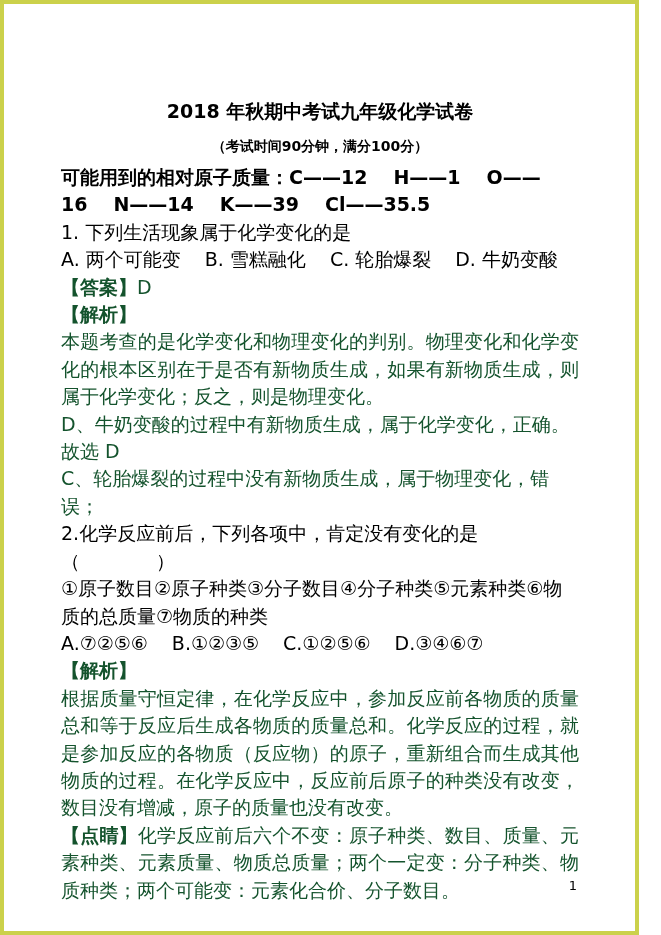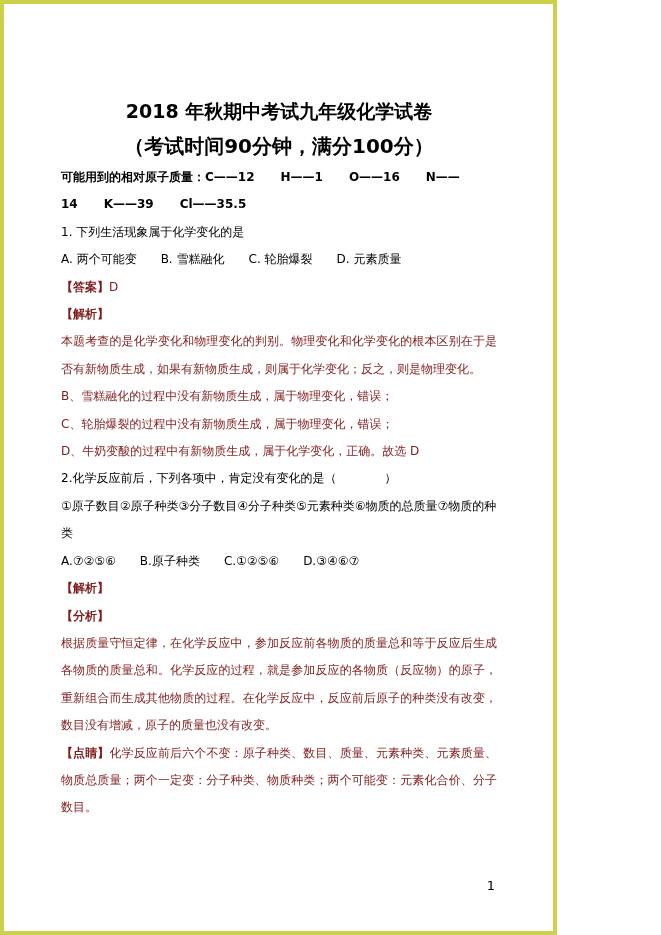--- a/index.html
+++ b/index.html
@@ -1,50 +1,50 @@
 <!DOCTYPE html>
 <html><head>
 <meta charset="utf-8">
 <style>
   html, body { margin: 0; padding: 0; background: #ffffff; }
   .page {
     position: relative;
-    width: 557px;
+    width: 639px;
     height: 935px;
     box-sizing: border-box;
     background: #ffffff;
     border: 4px solid #cbd14b;
     overflow: hidden;
     font-family: "DejaVu Sans", "Liberation Sans", sans-serif;
     color: #000000;
   }
   .content { padding: 0 56px 0 57px; }
 
   .title {
     margin: 94px 0 0 0;
     font-size: 19px;
     line-height: 26px;
     font-weight: bold;
     text-align: center;
   }
   .subtitle {
     margin: 12px 0 8px 0;
-    font-size: 20px;
+    font-size: 14px;
     line-height: 20px;
     font-weight: bold;
     text-align: center;
   }
 
   .line {
-    font-size: 12px;
+    font-size: 19px;
     line-height: 27.4px;
     margin: 0;
   }
   .bold { font-weight: bold; }
-  .red  { color: #7f1d1d; }
+  .red  { color: #14532d; }
   .just { text-align: justify; }
 
   .am-item { margin-right: 26px; }
   .am-item:last-child { margin-right: 0; }
   .opt { margin-right: 24px; }
   .opt:last-child { margin-right: 0; }
 
   .label-b { font-weight: bold; }
 
   .pagenum {
@@ -65,46 +65,44 @@
     <div class="subtitle">（考试时间90分钟，满分100分）</div>
 
     <div class="line bold">
       <span class="am-label">可能用到的相对原子质量：</span><span class="am-item">C——12</span><span class="am-item">H——1</span><span class="am-item">O——16</span><span class="am-item">N——14</span><span class="am-item">K——39</span><span class="am-item">Cl——35.5</span>
     </div>
 
 
     <div class="line">1. 下列生活现象属于化学变化的是</div>
 
     <div class="line">
-      <span class="opt">A. 两个可能变</span><span class="opt">B. 雪糕融化</span><span class="opt">C. 轮胎爆裂</span><span class="opt">D. 元素质量</span>
+      <span class="opt">A. 两个可能变</span><span class="opt">B. 雪糕融化</span><span class="opt">C. 轮胎爆裂</span><span class="opt">D. 牛奶变酸</span>
     </div>
 
     <div class="line red">
       <span class="label-b">【答案】</span><span>D</span>
     </div>
 
     <div class="line red label-b">【解析】</div>
 
     <div class="line red just">本题考查的是化学变化和物理变化的判别。物理变化和化学变化的根本区别在于是否有新物质生成，如果有新物质生成，则属于化学变化；反之，则是物理变化。</div>
 
-    <div class="line red">B、雪糕融化的过程中没有新物质生成，属于物理变化，错误；</div>
+    <div class="line red">D、牛奶变酸的过程中有新物质生成，属于化学变化，正确。故选 D</div>
     <div class="line red">C、轮胎爆裂的过程中没有新物质生成，属于物理变化，错误；</div>
-    <div class="line red">D、牛奶变酸的过程中有新物质生成，属于化学变化，正确。故选 D</div>
 
     <div class="line">2.化学反应前后，下列各项中，肯定没有变化的是（　　　　）</div>
 
     <div class="line">①原子数目②原子种类③分子数目④分子种类⑤元素种类⑥物质的总质量⑦物质的种类</div>
 
     <div class="line">
-      <span class="opt">A.⑦②⑤⑥</span><span class="opt">B.原子种类</span><span class="opt">C.①②⑤⑥</span><span class="opt">D.③④⑥⑦</span>
+      <span class="opt">A.⑦②⑤⑥</span><span class="opt">B.①②③⑤</span><span class="opt">C.①②⑤⑥</span><span class="opt">D.③④⑥⑦</span>
     </div>
 
 
     <div class="line red label-b">【解析】</div>
-    <div class="line red label-b">【分析】</div>
 
     <div class="line red just">根据质量守恒定律，在化学反应中，参加反应前各物质的质量总和等于反应后生成各物质的质量总和。化学反应的过程，就是参加反应的各物质（反应物）的原子，重新组合而生成其他物质的过程。在化学反应中，反应前后原子的种类没有改变，数目没有增减，原子的质量也没有改变。</div>
 
 
     <div class="line red just">
       <span class="label-b">【点睛】</span><span>化学反应前后六个不变：原子种类、数目、质量、元素种类、元素质量、物质总质量；两个一定变：分子种类、物质种类；两个可能变：元素化合价、分子数目。</span>
     </div>
 
   </div>
 

